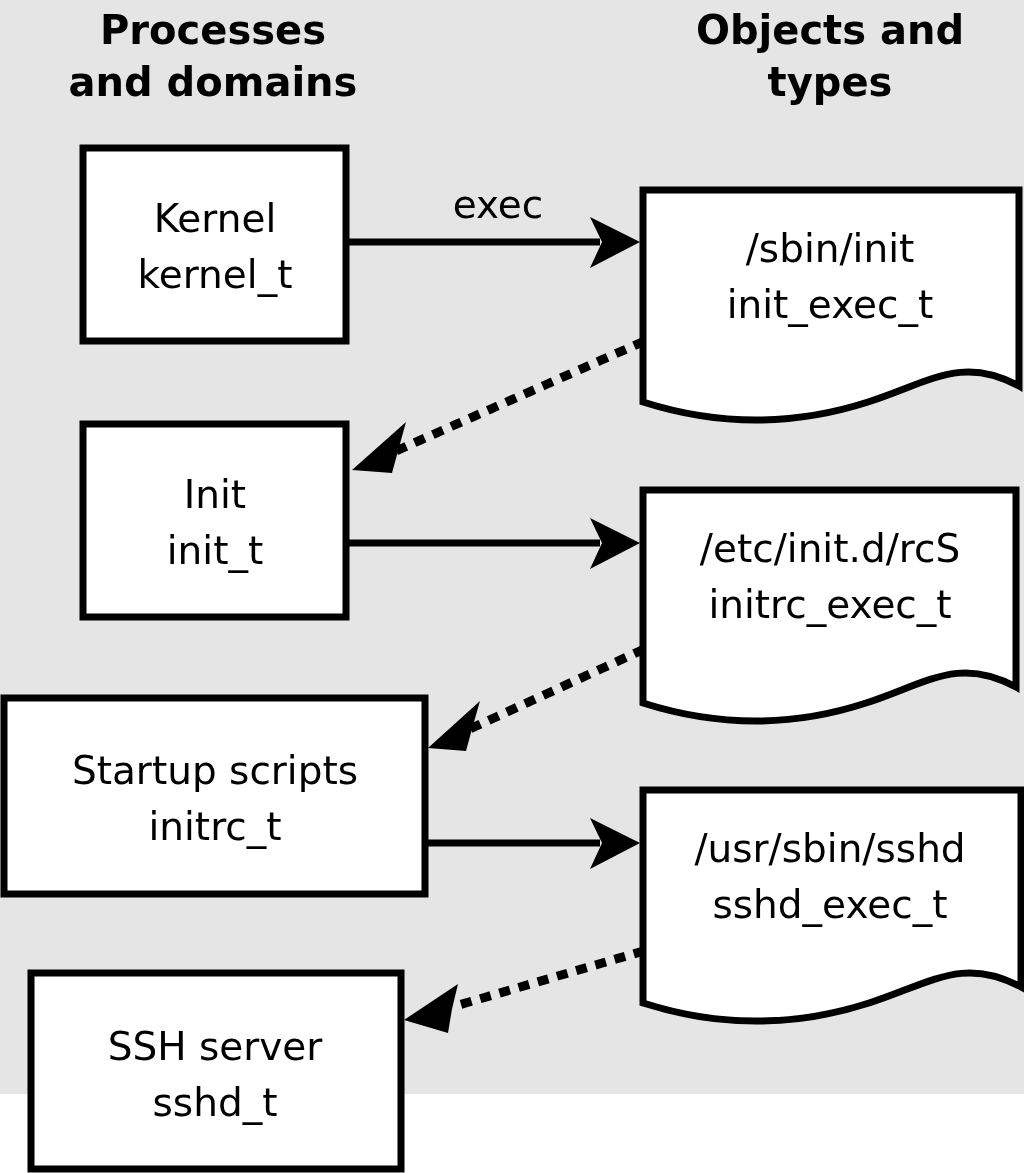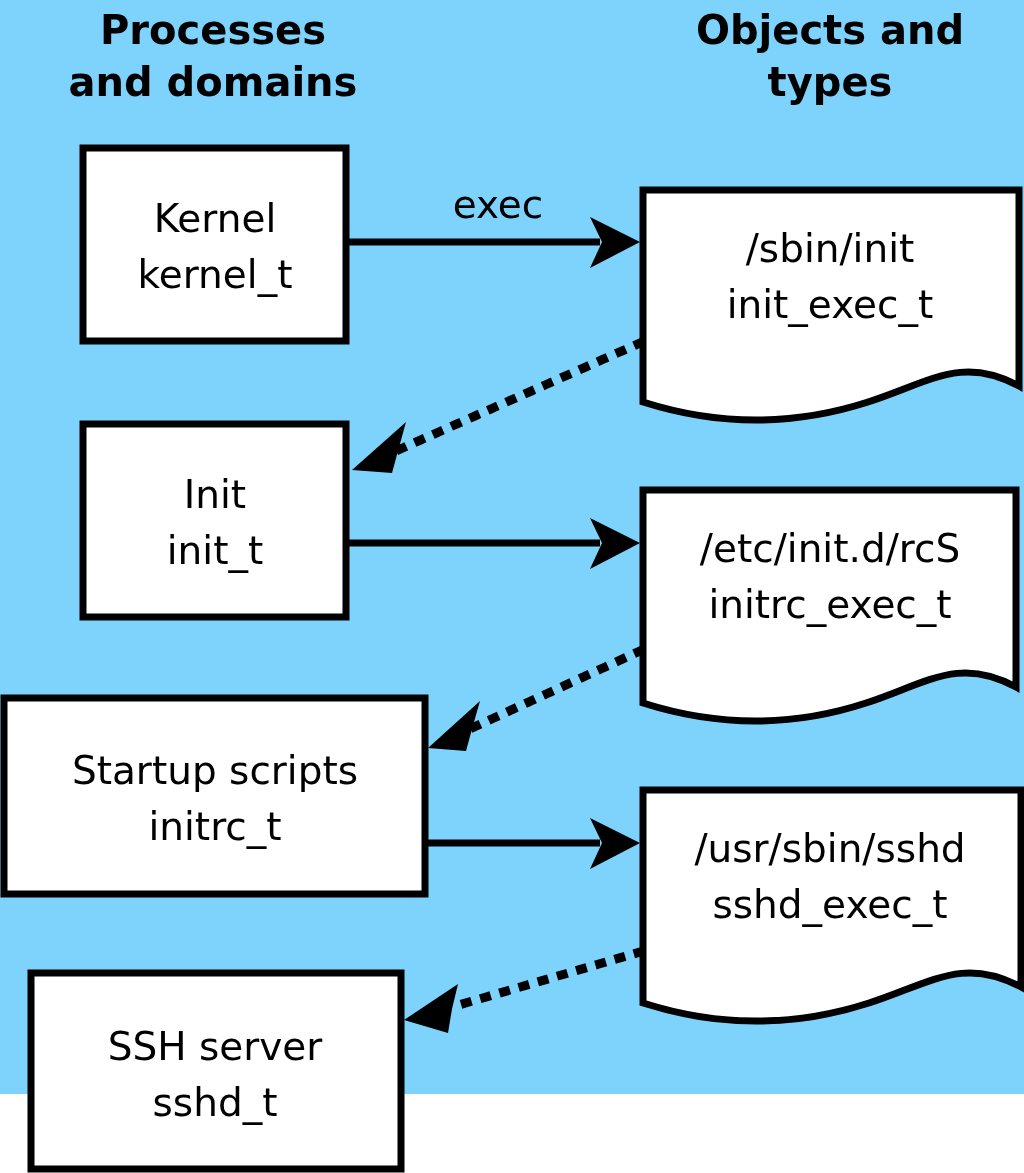--- a/index.html
+++ b/index.html
@@ -10,21 +10,21 @@
   body {
     width: 1024px;
     height: 1173px;
     overflow: hidden;
     font-family: "DejaVu Sans", sans-serif;
   }
   #diagram-root {
     position: relative;
     width: 1024px;
     height: 1094px;
-    background: #7dd3fc;
+    background: #e5e5e5;
   }
   svg.diagram-canvas {
     position: absolute;
     top: 0;
     left: 0;
     width: 1024px;
     height: 1173px;
     display: block;
   }
   .col-heading {

